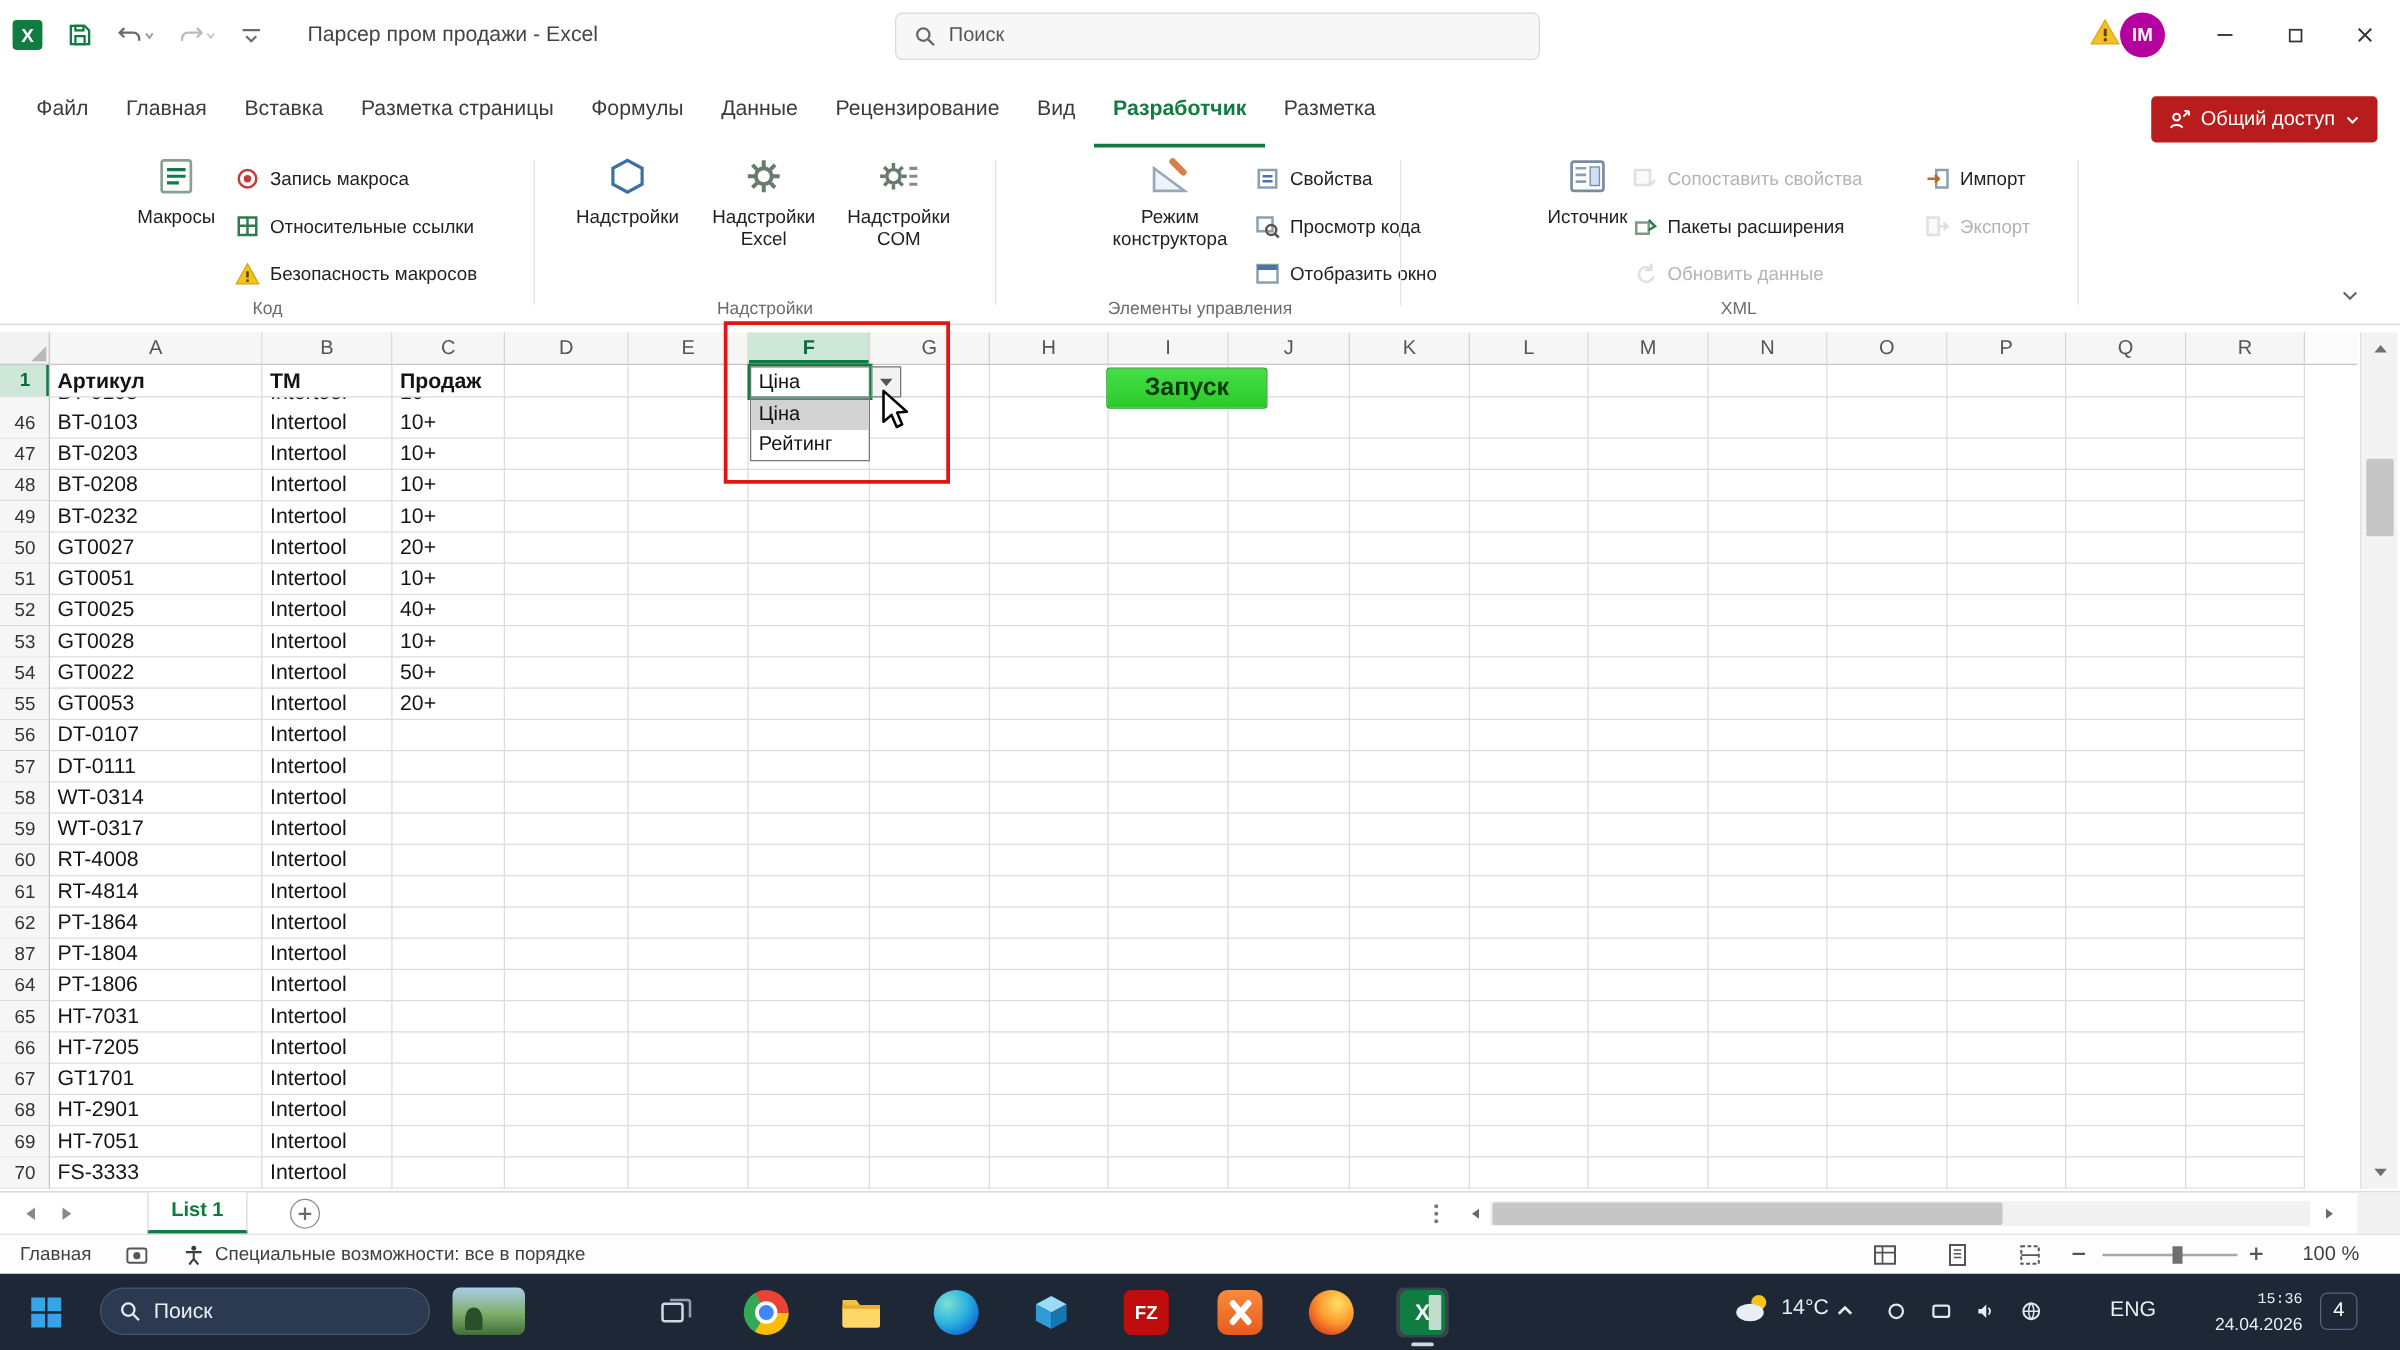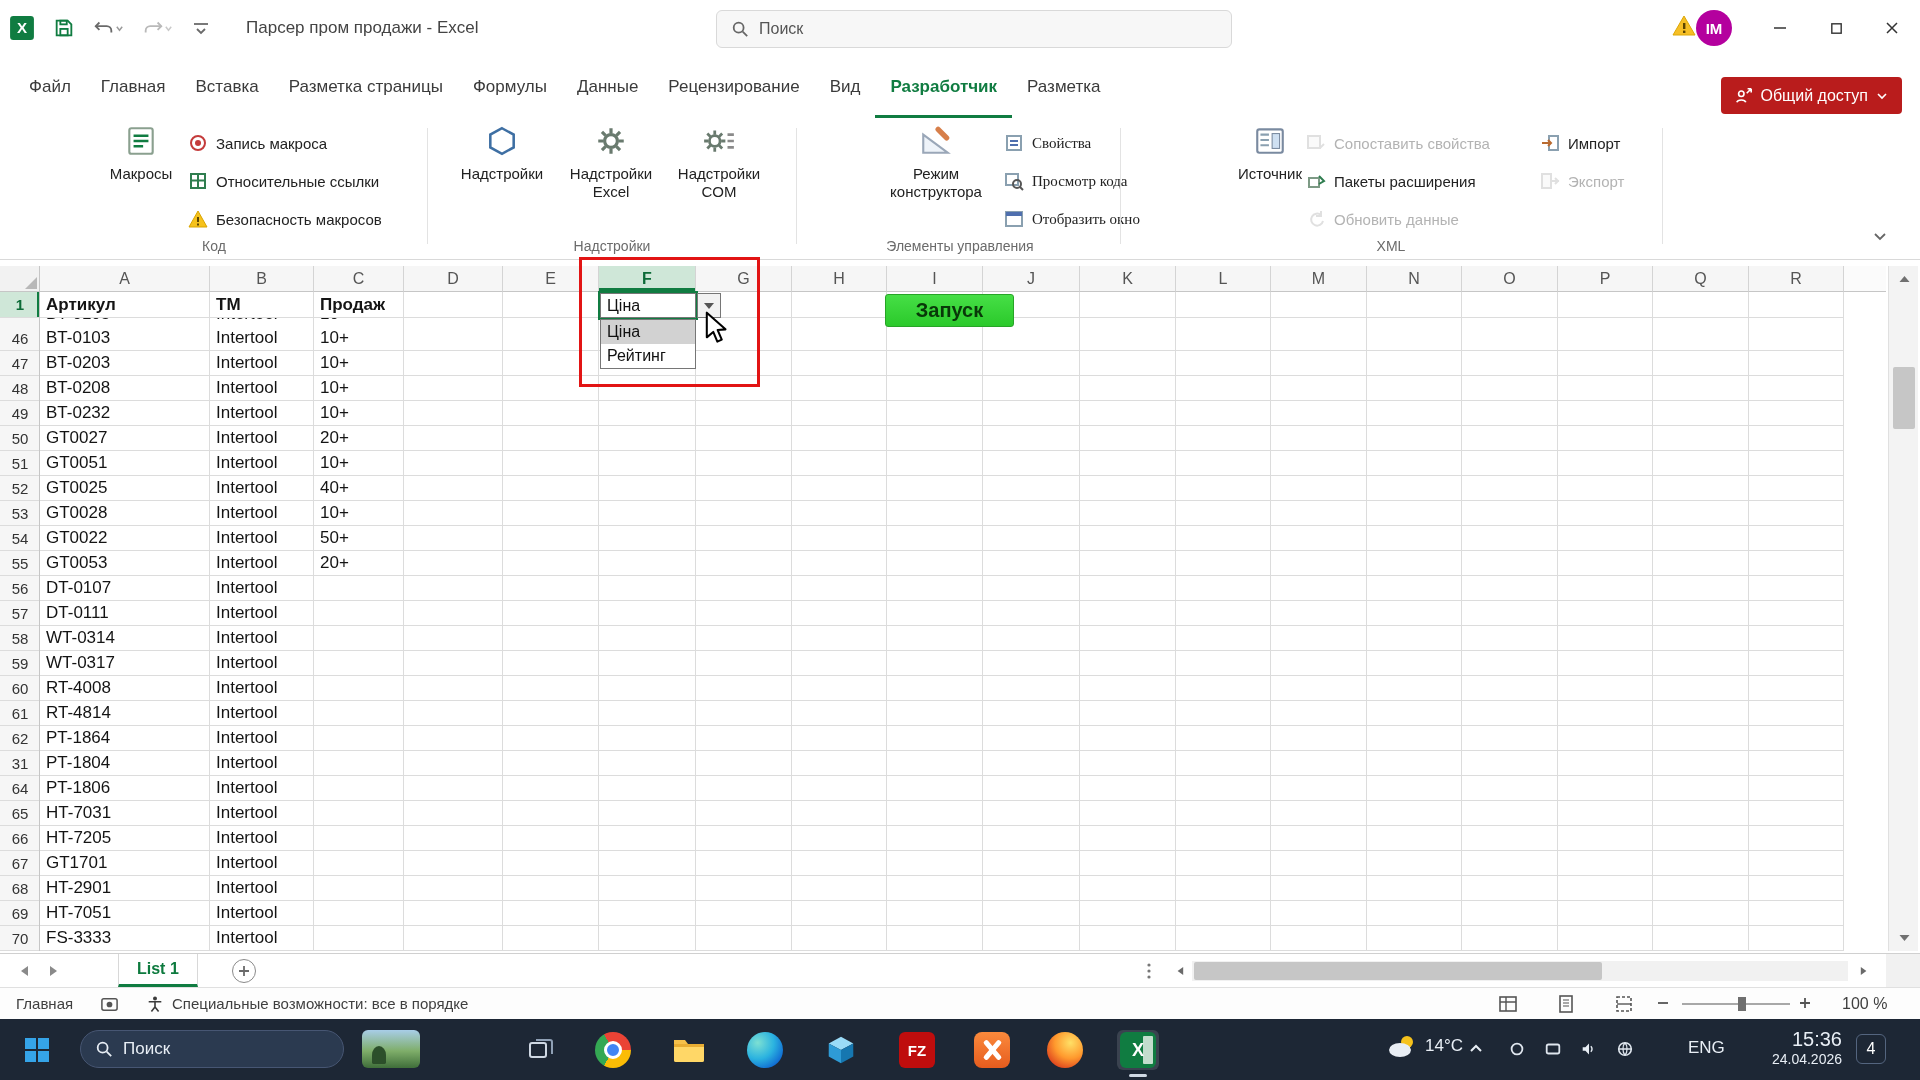--- a/index.html
+++ b/index.html
@@ -105,21 +105,21 @@
   .xamppicon::after{transform:rotate(-40deg);}
   .chrome{width:36px;height:36px;border-radius:50%;background:conic-gradient(from -30deg,#ea4335 0 120deg,#fbbc05 0 240deg,#34a853 0 360deg);position:relative;}
   .chrome::after{content:"";position:absolute;inset:9px;border-radius:50%;background:#4285f4;border:3px solid #fff;}
   .edge{width:36px;height:36px;border-radius:50%;background:radial-gradient(circle at 30% 30%,#7de0d3,#2bb3e0 45%,#0b5ed0 85%);}
   .firefox{width:36px;height:36px;border-radius:50%;background:radial-gradient(circle at 65% 30%,#ffe066,#ff9a2e 45%,#e0491f 78%,#b5311f);}
   .excel-sq{width:36px;height:36px;border-radius:6px;background:#107C41;color:#fff;font-weight:700;font-size:18px;display:flex;align-items:center;justify-content:center;position:relative;}
   .excel-sq::before{content:"";position:absolute;right:3px;top:4px;width:10px;height:28px;background:#d7e8dd;border-radius:1px;opacity:.9;}
   .excel-sq span{position:relative;z-index:1;}
   .badge4{position:absolute;left:1856px;top:15px;width:30px;height:30px;border:1px solid #54657f;border-radius:6px;color:#fff;font-size:16px;display:flex;align-items:center;justify-content:center;}
   .clock{position:absolute;left:1742px;top:10px;width:100px;text-align:right;color:#e8eef5;line-height:20px;}
-  .clock .t{font-size:20px;}
+  .clock .t{font-size:12px;font-family:Liberation Mono, monospace;}
   .clock .d{font-size:14px;}
 </style>
 </head>
 <body>
 
 <div class="screen">
 
   <div class="titlebar">
     <div class="qat">
       <div class="qbtn">
@@ -290,21 +290,21 @@
     <div class="grplabel" style="left:537px;width:150px;">Надстройки</div>
     <div class="gsep" style="left:796px;"></div>
 
     <div class="bigbtn" style="left:882px;width:108px;">
       <svg width="34" height="34" viewBox="0 0 32 32">
           <path d="M4 27 L27 27 L4 10 Z" fill="#eef3f9" stroke="#9aa7b8" stroke-width="2"></path>
           <path d="M18 5 l8 8" stroke="#d77f4a" stroke-width="5" stroke-linecap="round"></path>
         </svg>
       <div class="lbl">Режим конструктора</div>
     </div>
-    <div class="smallcol" style="left:1004px;font-family:Liberation Serif, serif;">
+    <div class="smallcol" style="left:1004px;">
       <div class="smallbtn">
         <svg width="20" height="20" viewBox="0 0 20 20">
             <rect x="3" y="3" width="14" height="14" fill="#fff" stroke="#8aa0b0" stroke-width="2"></rect>
             <path d="M6 8h8M6 12h8" stroke="#4f6fae" stroke-width="2"></path>
           </svg>
         <span>Свойства</span>
       </div>
       <div class="smallbtn">
         <svg width="20" height="20" viewBox="0 0 20 20">
             <rect x="2" y="3" width="12" height="11" fill="#fff" stroke="#8aa0b0" stroke-width="2"></rect>
@@ -554,21 +554,21 @@
         </div>
 
         <div class="row">
           <div class="rnum">62</div>
           <div class="cell ca">PT-1864</div>
           <div class="cell cb">Intertool</div>
           <div class="cell cc"></div>
         </div>
 
         <div class="row">
-          <div class="rnum">31</div>
+          <div class="rnum">87</div>
           <div class="cell ca">PT-1804</div>
           <div class="cell cb">Intertool</div>
           <div class="cell cc"></div>
         </div>
 
         <div class="row">
           <div class="rnum">64</div>
           <div class="cell ca">PT-1806</div>
           <div class="cell cb">Intertool</div>
           <div class="cell cc"></div>

